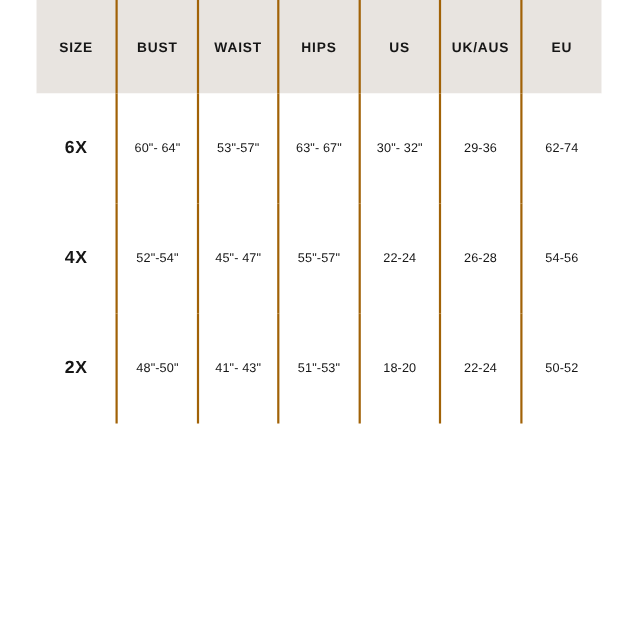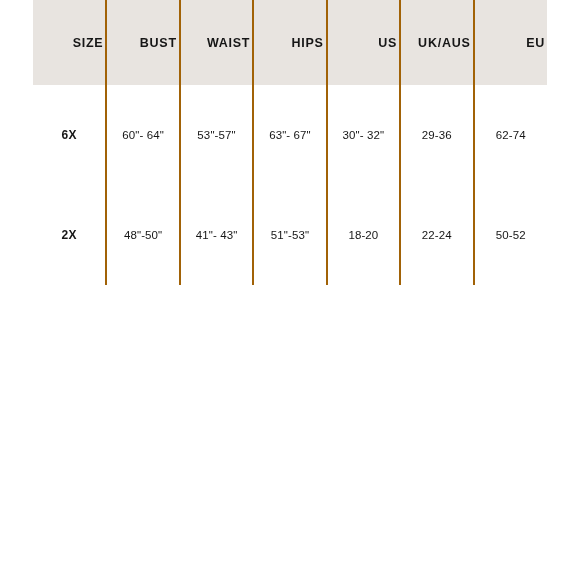--- a/index.html
+++ b/index.html
@@ -73,30 +73,29 @@
 
   table.size-chart tbody td {
     font-size: 11.5px;
     font-weight: 400;
     letter-spacing: 0.01em;
     white-space: nowrap;
   }
 
   
   table.size-chart tbody td.size-cell {
-    font-size: 12px;
+    font-size: 16px;
     font-weight: 700;
     letter-spacing: 0.04em;
   }
 
   
   table.size-chart tr.shaded th,
   table.size-chart tr.shaded td {
     background: #e8e4e0;
-    text-align: right;
   }
   table.size-chart tr.plain th,
   table.size-chart tr.plain td {
     background: #ffffff;
   }
 </style>
 </head>
 <body>
 
 <div class="page">
@@ -126,20 +125,29 @@
         <tr class="plain">
           <td class="size-cell">6X</td>
           <td>60"- 64"</td>
           <td>53"-57"</td>
           <td>63"- 67"</td>
           <td>30"- 32"</td>
           <td>29-36</td>
           <td>62-74</td>
         </tr>
         <tr class="plain">
+          <td class="size-cell">4X</td>
+          <td>52"-54"</td>
+          <td>45"- 47"</td>
+          <td>55"-57"</td>
+          <td>22-24</td>
+          <td>26-28</td>
+          <td>54-56</td>
+        </tr>
+        <tr class="plain">
           <td class="size-cell">2X</td>
           <td>48"-50"</td>
           <td>41"- 43"</td>
           <td>51"-53"</td>
           <td>18-20</td>
           <td>22-24</td>
           <td>50-52</td>
         </tr>
       </tbody>
     </table>

